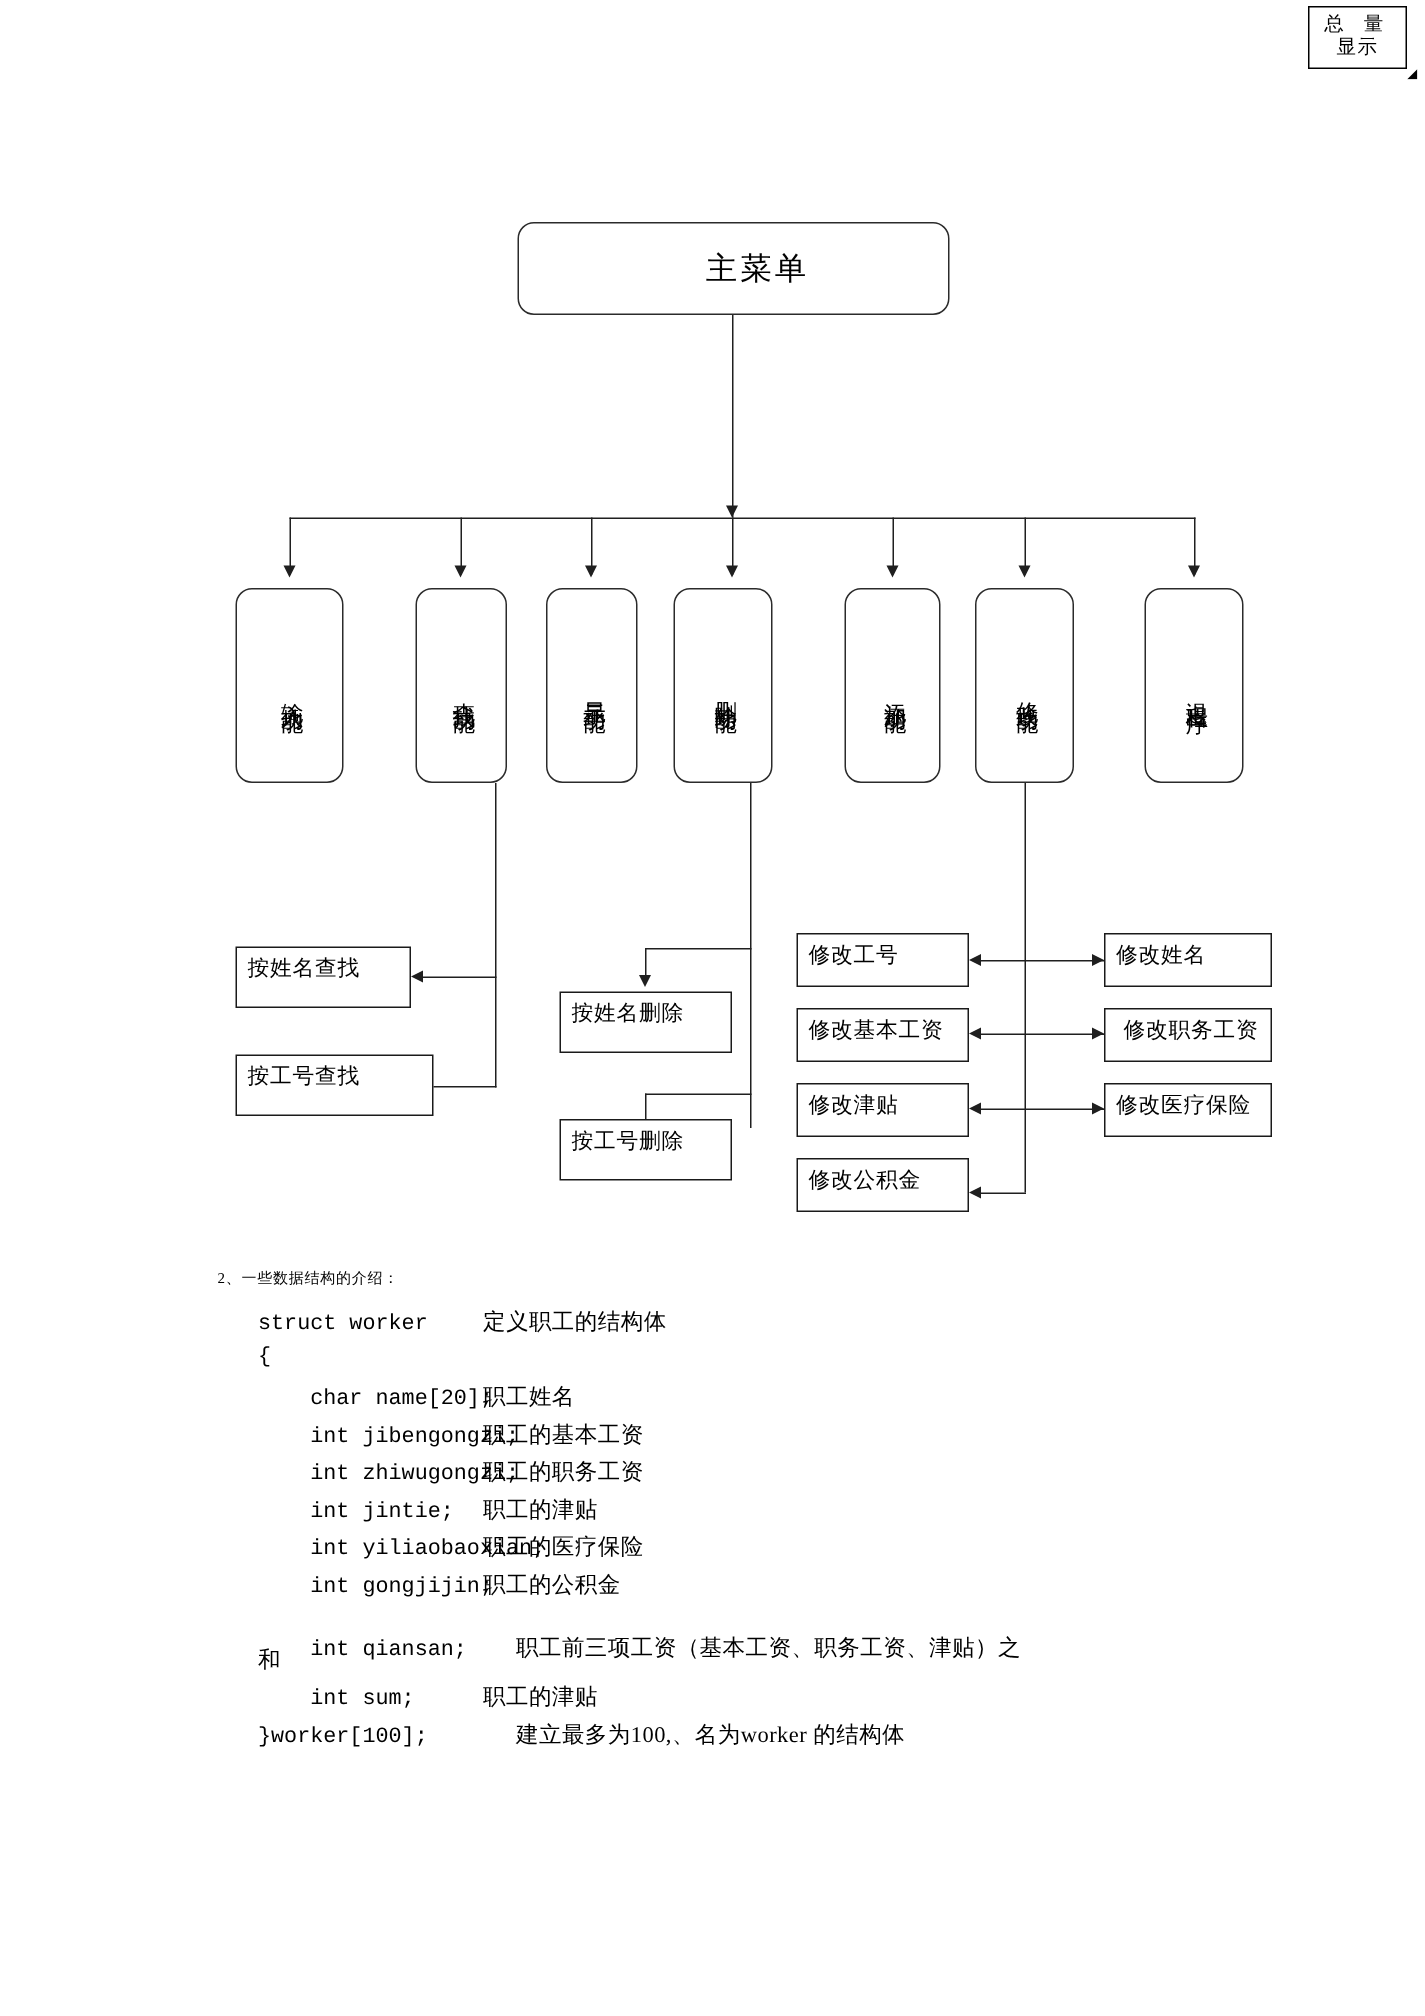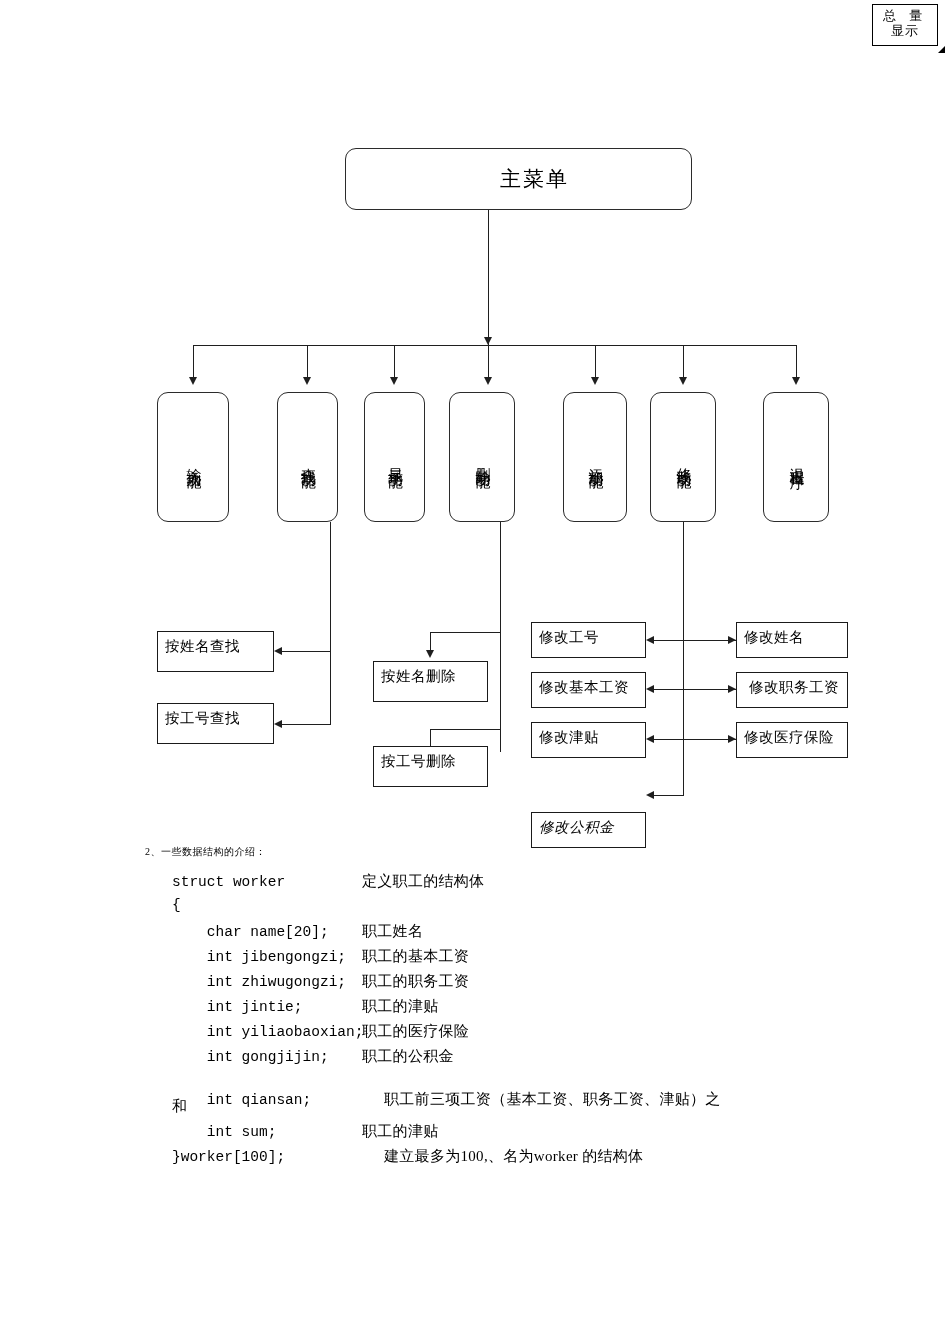--- a/index.html
+++ b/index.html
@@ -109,21 +109,20 @@
   }
   .code-block {
     font-family: "Liberation Mono", "DejaVu Sans Mono", monospace;
     font-size: 14.5px;
   }
   .code-line {
     display: flex;
     align-items: baseline;
     margin: 0;
     height: 25px;
-    gap: 40px;
   }
   .code-line .c-code {
     font-family: "Liberation Mono", "DejaVu Sans Mono", monospace;
     font-size: 14.5px;
     white-space: pre;
     letter-spacing: 0px;
   }
   .code-line .c-note {
     font-family: "Liberation Serif", "DejaVu Serif", serif;
     font-size: 15px;
@@ -139,21 +138,21 @@
 <body>
 
 <div id="page">
 
   <div class="abs total-box" style="left:872px; top:4px; width:66px; height:42px;">
     <span class="l1">总 量</span>
     <span class="l2">显示</span>
   </div>
   <div class="abs total-corner" style="left:938px; top:46px;"></div>
 
-  <div class="abs rnode main" style="left:345px; top:148px; width:347px; height:62px;padding-left:32px;">
+  <div class="abs rnode main" style="left:345px; top:148px; width:288px; height:62px;padding-left:32px;">
     <span>主菜单</span>
   </div>
 
   <div class="abs vline" style="left:488px; top:210px; height:135px;"></div>
   <div class="abs arrow-down" style="left:484px; top:337px;"></div>
 
   <div class="abs hline" style="left:193px; top:345px; width:604px;"></div>
 
   <div class="abs vline" style="left:193px; top:345px; height:38px;"></div>
   <div class="abs arrow-down" style="left:189px; top:377px;"></div>
@@ -208,21 +207,21 @@
 
   <div class="abs hline" style="left:282px; top:651px; width:49px;"></div>
   <div class="abs arrow-left" style="left:274px; top:647px;"></div>
 
   <div class="abs hline" style="left:282px; top:724px; width:49px;"></div>
   <div class="abs arrow-left" style="left:274px; top:720px;"></div>
 
   <div class="abs rect" style="left:157px; top:631px; width:117px; height:41px;">
     <span>按姓名查找</span>
   </div>
-  <div class="abs rect" style="left:157px; top:703px; width:117px; height:41px;">
+  <div class="abs rect" style="left:157px; top:703px; width:132px; height:41px;">
     <span>按工号查找</span>
   </div>
 
   <div class="abs vline" style="left:500px; top:522px; height:230px;"></div>
 
   <div class="abs hline" style="left:430px; top:632px; width:71px;"></div>
   <div class="abs vline" style="left:430px; top:632px; height:23px;"></div>
   <div class="abs arrow-down" style="left:426px; top:650px;"></div>
 
   <div class="abs hline" style="left:430px; top:729px; width:71px;"></div>
@@ -255,21 +254,21 @@
 
   <div class="abs rect" style="left:531px; top:622px; width:115px; height:36px;">
     <span>修改工号</span>
   </div>
   <div class="abs rect" style="left:531px; top:672px; width:115px; height:36px;">
     <span>修改基本工资</span>
   </div>
   <div class="abs rect" style="left:531px; top:722px; width:115px; height:36px;">
     <span>修改津贴</span>
   </div>
-  <div class="abs rect" style="left:531px; top:812px; width:115px; height:36px;font-style:italic;">
+  <div class="abs rect" style="left:531px; top:772px; width:115px; height:36px;">
     <span>修改公积金</span>
   </div>
 
   <div class="abs rect" style="left:736px; top:622px; width:112px; height:36px;">
     <span>修改姓名</span>
   </div>
   <div class="abs rect" style="left:736px; top:672px; width:112px; height:36px;padding-left:12px;">
     <span>修改职务工资</span>
   </div>
   <div class="abs rect" style="left:736px; top:722px; width:112px; height:36px;">

